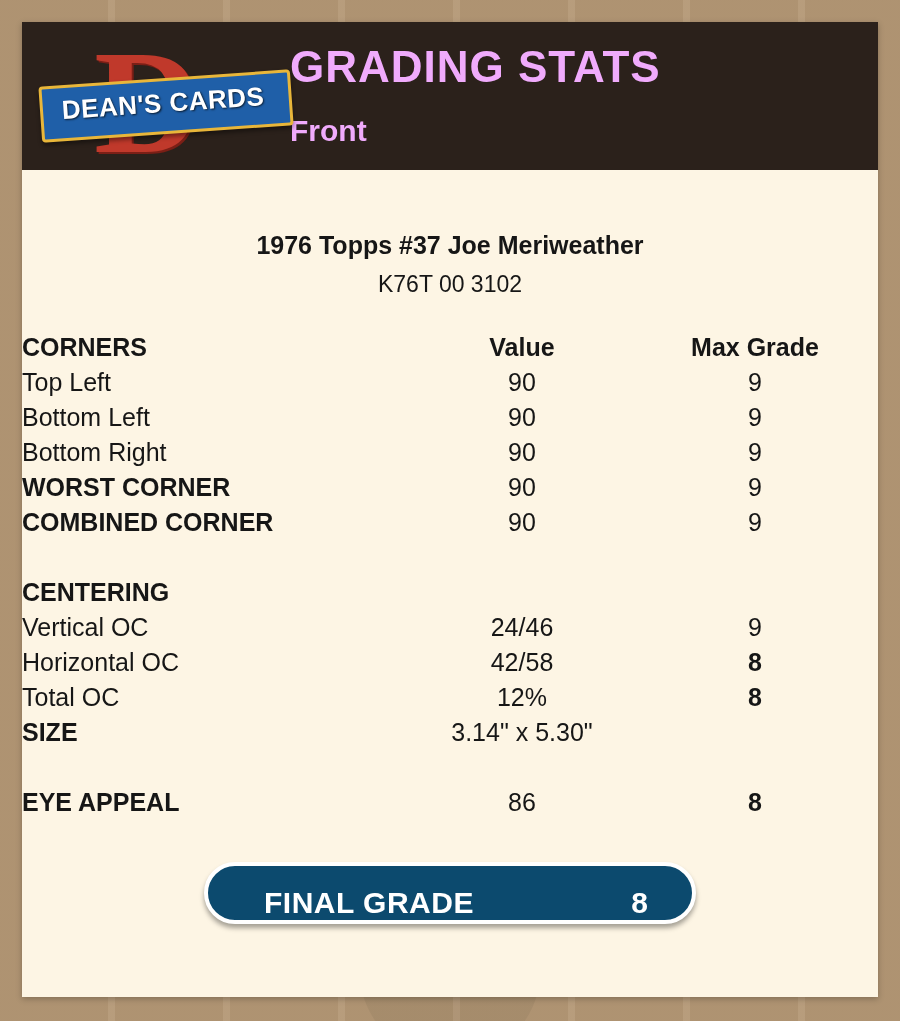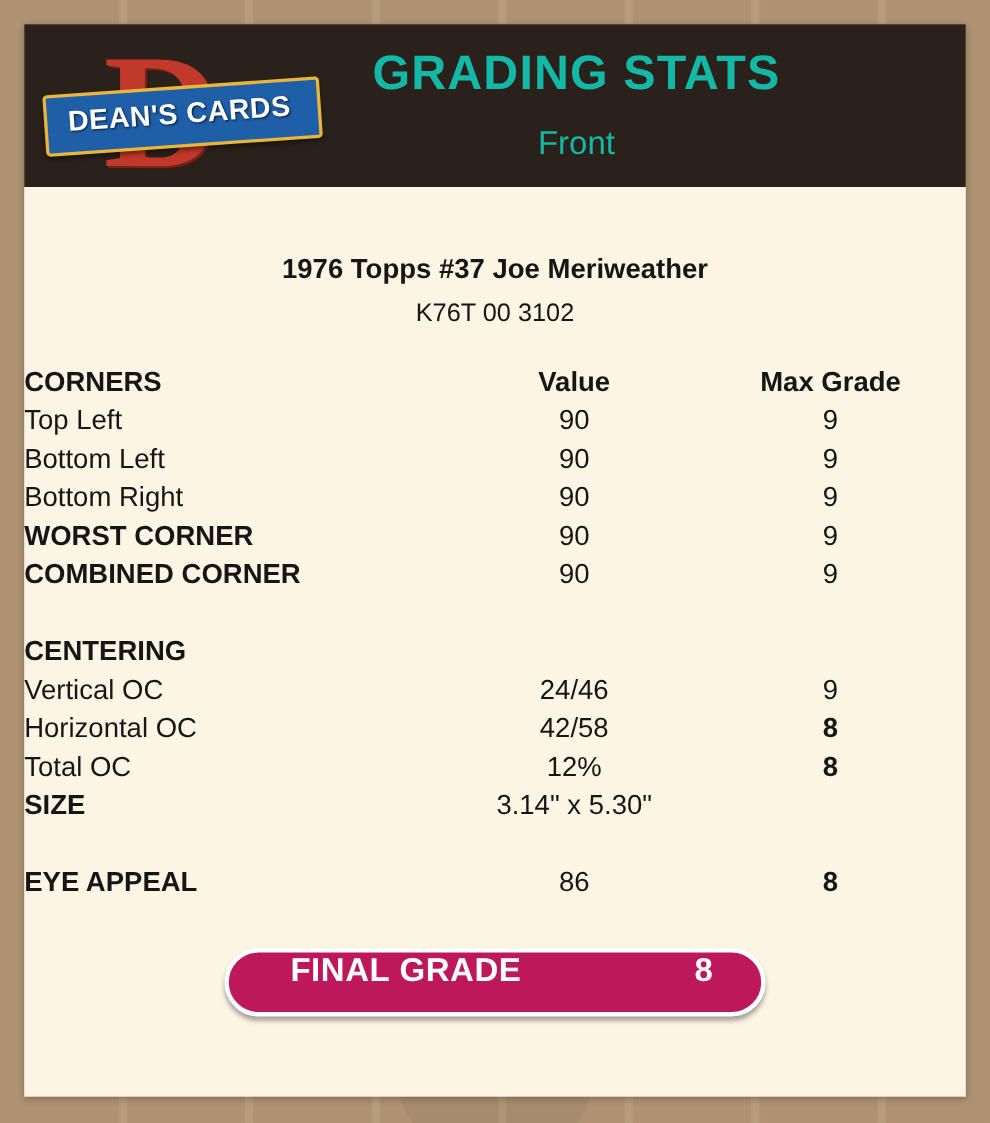--- a/index.html
+++ b/index.html
@@ -95,33 +95,32 @@
     color: #ffffff;
     font-family: "Liberation Sans", sans-serif;
     font-weight: bold;
     font-size: 26px;
     letter-spacing: 0.5px;
     text-shadow: 1px 1px 2px rgba(0,0,0,0.7);
   }
 
   .header-titles {
     flex: 1;
-    text-align: center;
     padding-right: 120px;
-    color: #14b8a6;
+    color: #f0abfc;
   }
   .header-titles .main {
     font-size: 44px;
     font-weight: bold;
     letter-spacing: 1px;
     line-height: 52px;
   }
   .header-titles .sub {
     font-size: 30px;
-    font-weight: normal;
+    font-weight: bold;
     line-height: 40px;
     margin-top: 18px;
   }
 
   .body {
     padding: 47px 0 0 0;
   }
 
   .card-title {
     text-align: center;
@@ -161,26 +160,26 @@
 
   
   .final-wrap {
     margin-top: 42px;
     display: flex;
     justify-content: center;
   }
   .final-pill {
     width: 492px;
     height: 62px;
-    background: #be185d;
+    background: #0c4a6e;
     border: 4px solid #ffffff;
     border-radius: 32px;
     box-shadow: 0 4px 5px rgba(0,0,0,0.35);
     display: flex;
-    align-items: flex-start;
+    align-items: flex-end;
     justify-content: space-between;
     padding: 0 44px 0 56px;
     box-sizing: border-box;
   }
   .final-pill .label {
     color: #ffffff;
     font-size: 30px;
     font-weight: bold;
     letter-spacing: 0.5px;
   }

